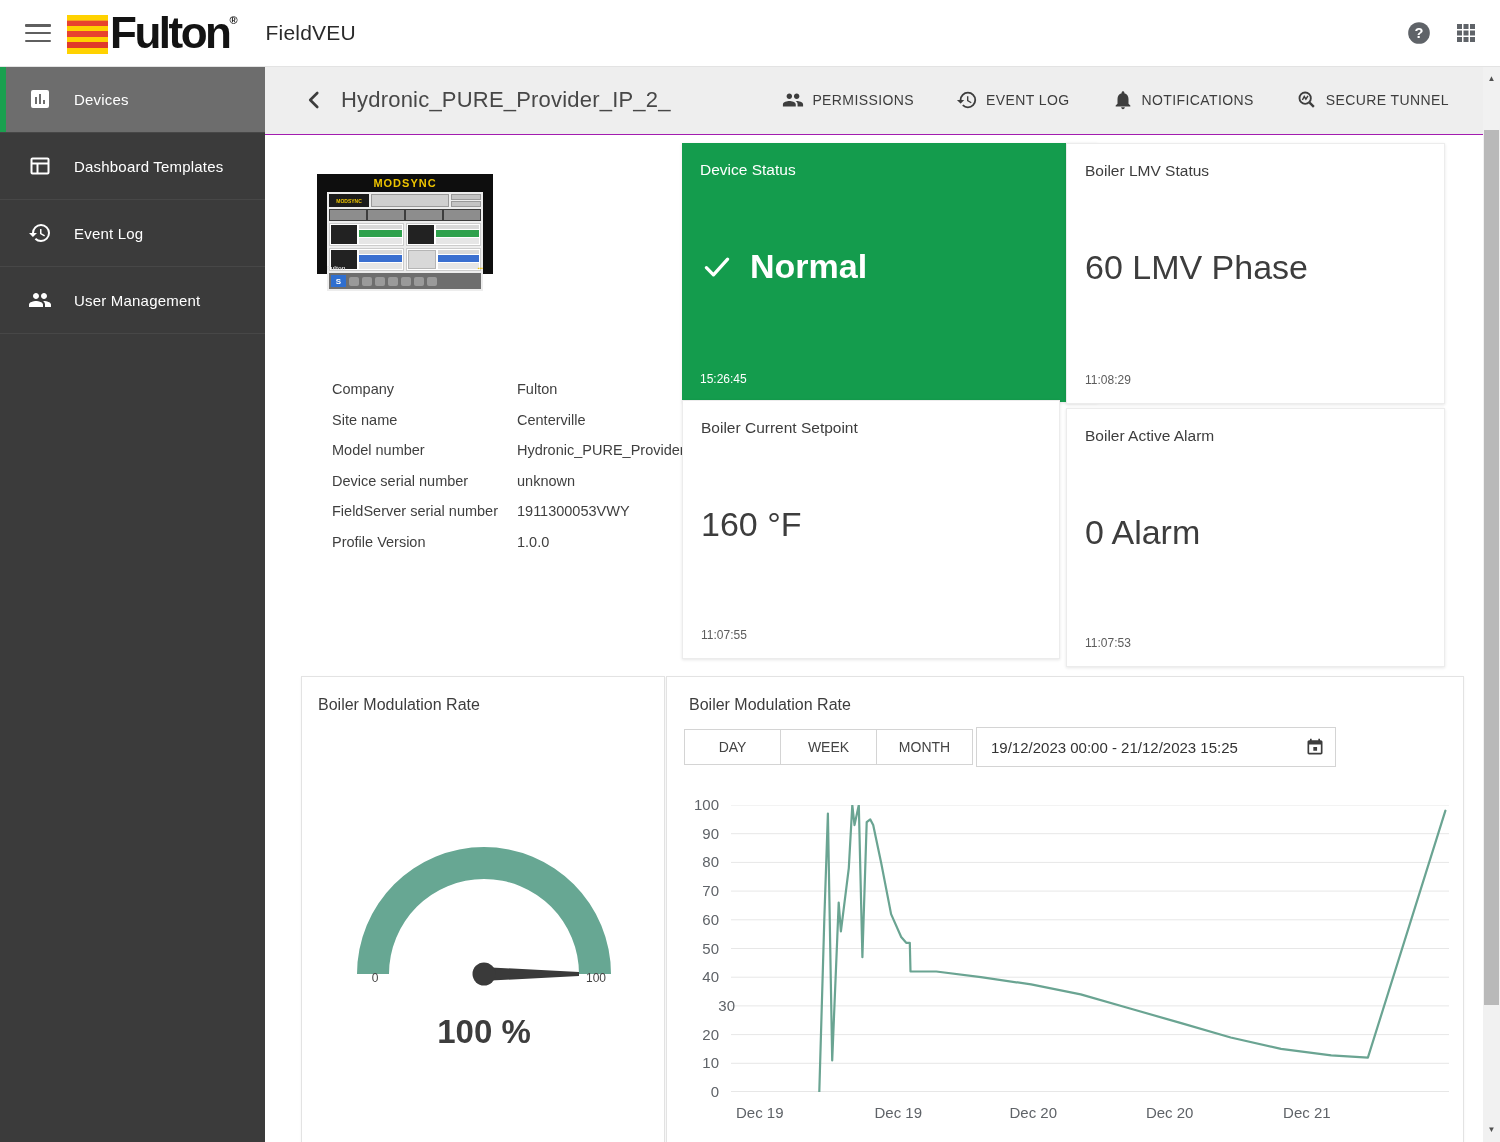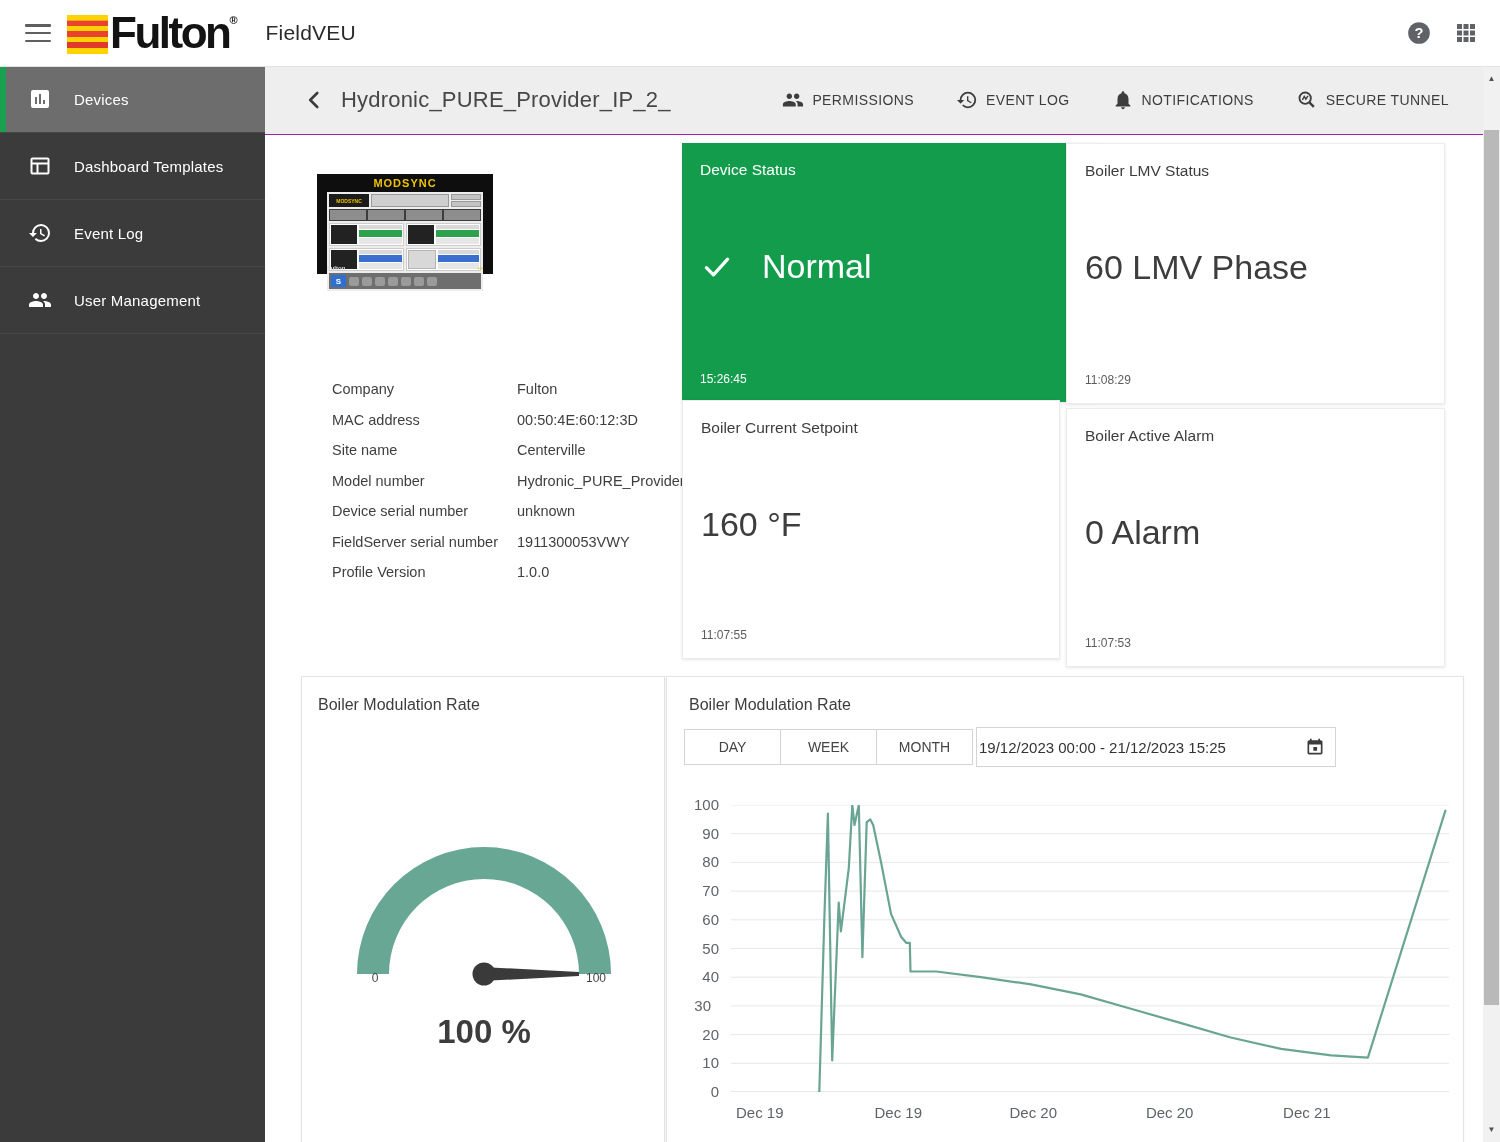--- a/index.html
+++ b/index.html
@@ -50,39 +50,39 @@
   .info-row .v{font-size:14.5px;color:#3f3f3f;}
 
   
   .card{position:absolute;background:#fff;border:1px solid #ececec;
         box-shadow:0 1px 3px rgba(0,0,0,.10);}
   .card .title{position:absolute;left:18px;top:18px;font-size:15.5px;font-weight:500;color:#3d3d3d;}
   .card .value{position:absolute;left:18px;top:104px;font-size:34px;color:#3d3d3d;white-space:nowrap;}
   .card .time{position:absolute;left:18px;bottom:16px;font-size:12px;color:#5c5c5c;}
   .card.green{background:#149c4d;border:none;color:#fff;}
   .card.green .title,.card.green .value,.card.green .time{color:#fff;}
-  .card.green .value{display:flex;align-items:center;gap:28px;font-weight:400;justify-content:space-between;}
+  .card.green .value{display:flex;align-items:center;gap:16px;font-weight:700;justify-content:space-between;}
 
   
   .panel{position:absolute;background:#fff;border:1px solid #e3e3e3;box-shadow:0 1px 2px rgba(0,0,0,.06);}
   .panel .ptitle{position:absolute;left:16px;top:19px;font-size:16px;font-weight:500;color:#3d3d3d;}
 
   .gauge-min{position:absolute;left:58px;top:294px;width:30px;text-align:center;font-size:12px;color:#444;}
   .gauge-max{position:absolute;left:272px;top:294px;width:44px;text-align:center;font-size:12px;color:#444;}
   .gauge-value{position:absolute;left:0;top:336px;width:364px;text-align:center;
                font-size:33px;font-weight:700;color:#3d3d3d;}
 
   .range-group{position:absolute;left:17px;top:52px;display:flex;}
   .range-btn{width:95px;height:34px;border:1px solid #d4d4d4;background:#fff;display:flex;
              align-items:center;justify-content:center;font-size:14px;font-weight:500;
              color:#444;cursor:pointer;margin-left:-1px;}
   .range-btn:first-child{margin-left:0;}
   .date-field{position:absolute;left:309px;top:50px;width:358px;height:38px;border:1px solid #d4d4d4;
               background:#fff;display:flex;align-items:center;cursor:pointer;}
-  .date-field .val{font-size:15px;color:#333;margin-left:2px;white-space:nowrap;}
+  .date-field .val{font-size:15px;color:#333;margin-left:14px;white-space:nowrap;}
   .date-field .cal{margin-left:auto;margin-right:10px;display:flex;}
 
   .chart-area{position:absolute;left:0;top:110px;width:794px;height:354px;}
   .y-tick{position:absolute;width:44px;text-align:right;font-size:15px;color:#5f6368;}
   .x-tick{position:absolute;width:80px;text-align:center;font-size:15px;color:#5f6368;}
 
   
   .thumb{position:absolute;left:317px;top:174px;width:176px;height:100px;background:#0e0e0e;}
   .thumb-title{position:absolute;left:0;top:3px;width:100%;text-align:center;color:#eec400;
                font-size:11px;font-weight:700;letter-spacing:1px;}
@@ -307,24 +307,20 @@
       <span class="thumb-tag">▪▪▪</span>
     </div>
 </div>
 
 <div class="info-table">
   <div class="info-row">
       <span class="k">Company</span>
       <span class="v">Fulton</span>
     </div>
   <div class="info-row">
-      <span class="k">MAC address</span>
-      <span class="v">00:50:4E:60:12:3D</span>
-    </div>
-  <div class="info-row">
       <span class="k">Site name</span>
       <span class="v">Centerville</span>
     </div>
   <div class="info-row">
       <span class="k">Model number</span>
       <span class="v">Hydronic_PURE_Provider</span>
     </div>
   <div class="info-row">
       <span class="k">Device serial number</span>
       <span class="v">unknown</span>
@@ -408,21 +404,21 @@
         <line x1="0" x2="718" y1="114.80000000000001" y2="114.80000000000001" stroke="#e7e7e7" stroke-width="1"></line>
         <line x1="0" x2="718" y1="86.10000000000002" y2="86.10000000000002" stroke="#e7e7e7" stroke-width="1"></line>
         <line x1="0" x2="718" y1="57.39999999999998" y2="57.39999999999998" stroke="#e7e7e7" stroke-width="1"></line>
         <line x1="0" x2="718" y1="28.69999999999999" y2="28.69999999999999" stroke="#e7e7e7" stroke-width="1"></line>
         <line x1="0" x2="718" y1="0" y2="0" stroke="#e7e7e7" stroke-width="1"></line>
         <polyline points="88.3,287.0 93.3,114.8 96.9,8.6 101.2,255.4 106.3,132.0 107.7,97.6 109.9,126.3 117.8,63.1 121.3,0.0 123.5,20.1 127.8,0.0 131.4,152.1 135.7,17.2 139.3,14.4 142.2,20.1 150.1,57.4 160.1,109.1 170.2,132.0 175.2,137.8 178.8,137.8 179.5,166.5 205.3,166.5 249.9,172.2 300.1,179.4 349.7,189.4 399.9,203.8 450.2,218.1 499.7,232.5 550.0,243.9 600.2,250.3 636.9,252.6 714.4,5.7" fill="none" stroke="#6aa492" stroke-width="2.2" stroke-linejoin="round" stroke-linecap="round"></polyline>
       </svg>
   <div class="y-tick" style="left: 8px; top: 296px;">0</div>
       <div class="y-tick" style="left: 8px; top: 267.3px;">10</div>
       <div class="y-tick" style="left: 8px; top: 238.6px;">20</div>
-      <div class="y-tick" style="left: 0; top: 209.9px;">30</div>
+      <div class="y-tick" style="left: 24px; top: 209.9px;">30</div>
       <div class="y-tick" style="left: 8px; top: 181.2px;">40</div>
       <div class="y-tick" style="left: 8px; top: 152.5px;">50</div>
       <div class="y-tick" style="left: 8px; top: 123.8px;">60</div>
       <div class="y-tick" style="left: 8px; top: 95.1px;">70</div>
       <div class="y-tick" style="left: 8px; top: 66.4px;">80</div>
       <div class="y-tick" style="left: 8px; top: 37.7px;">90</div>
       <div class="y-tick" style="left: 8px; top: 9px;">100</div>
       <div class="x-tick" style="left: 52.72px; top: 317px;">Dec 19</div>
       <div class="x-tick" style="left: 191.294px; top: 317px;">Dec 19</div>
       <div class="x-tick" style="left: 326.278px; top: 317px;">Dec 20</div>

